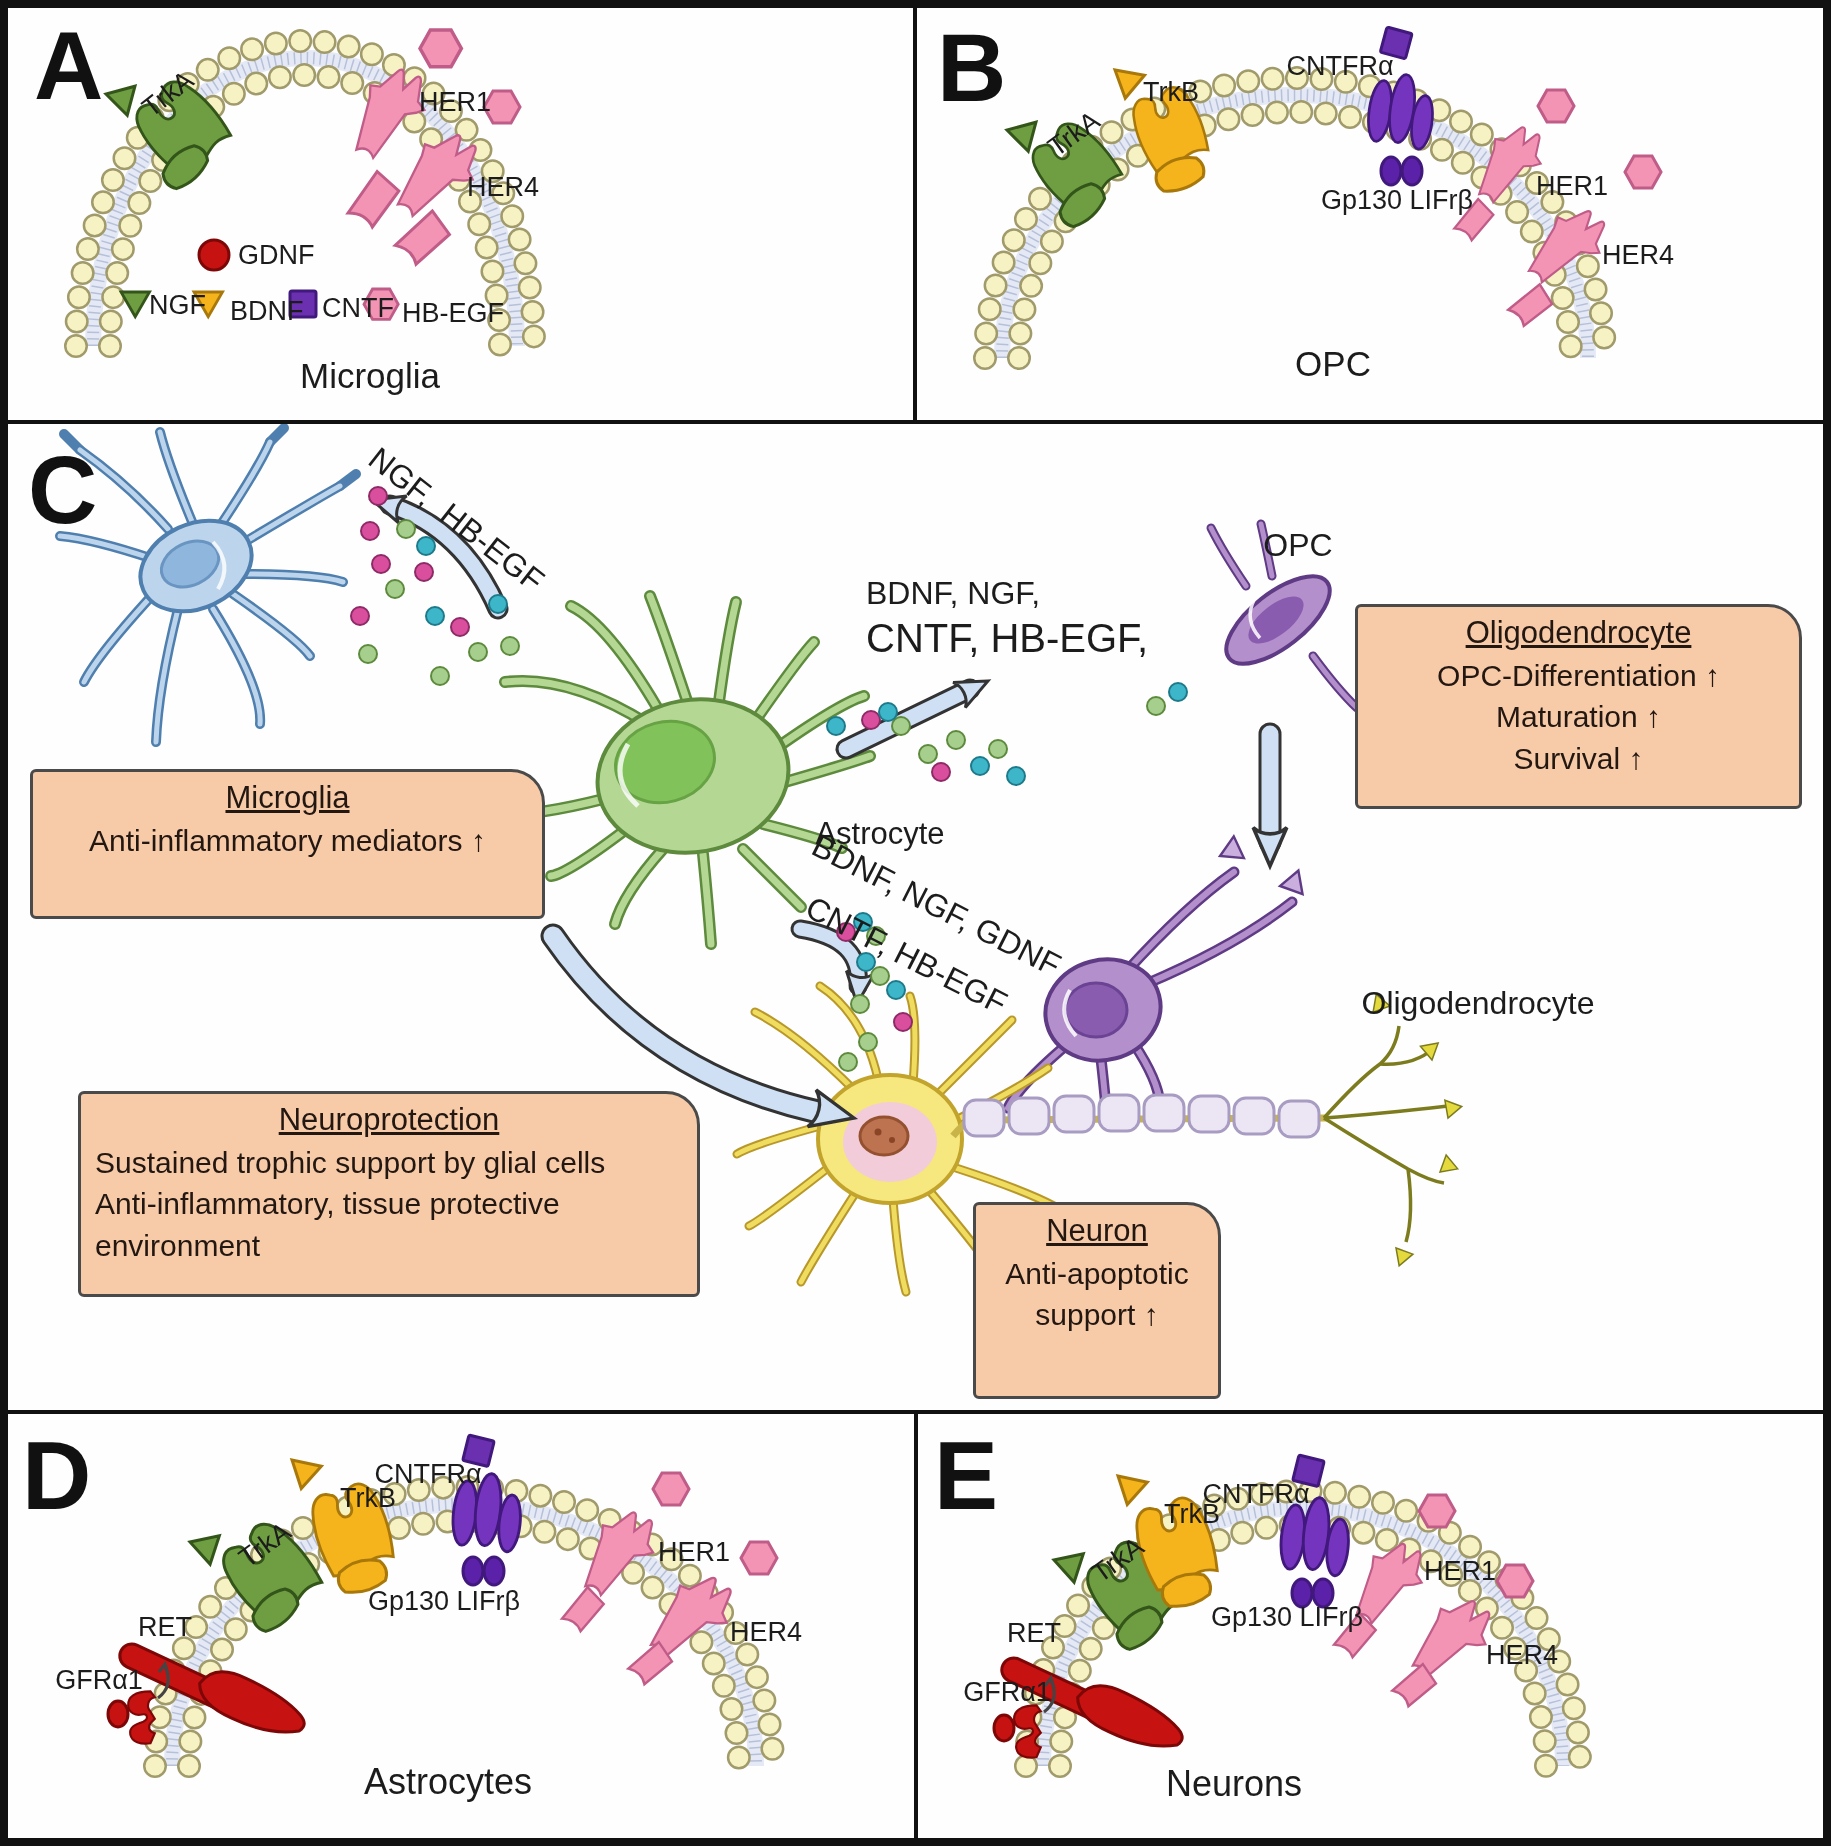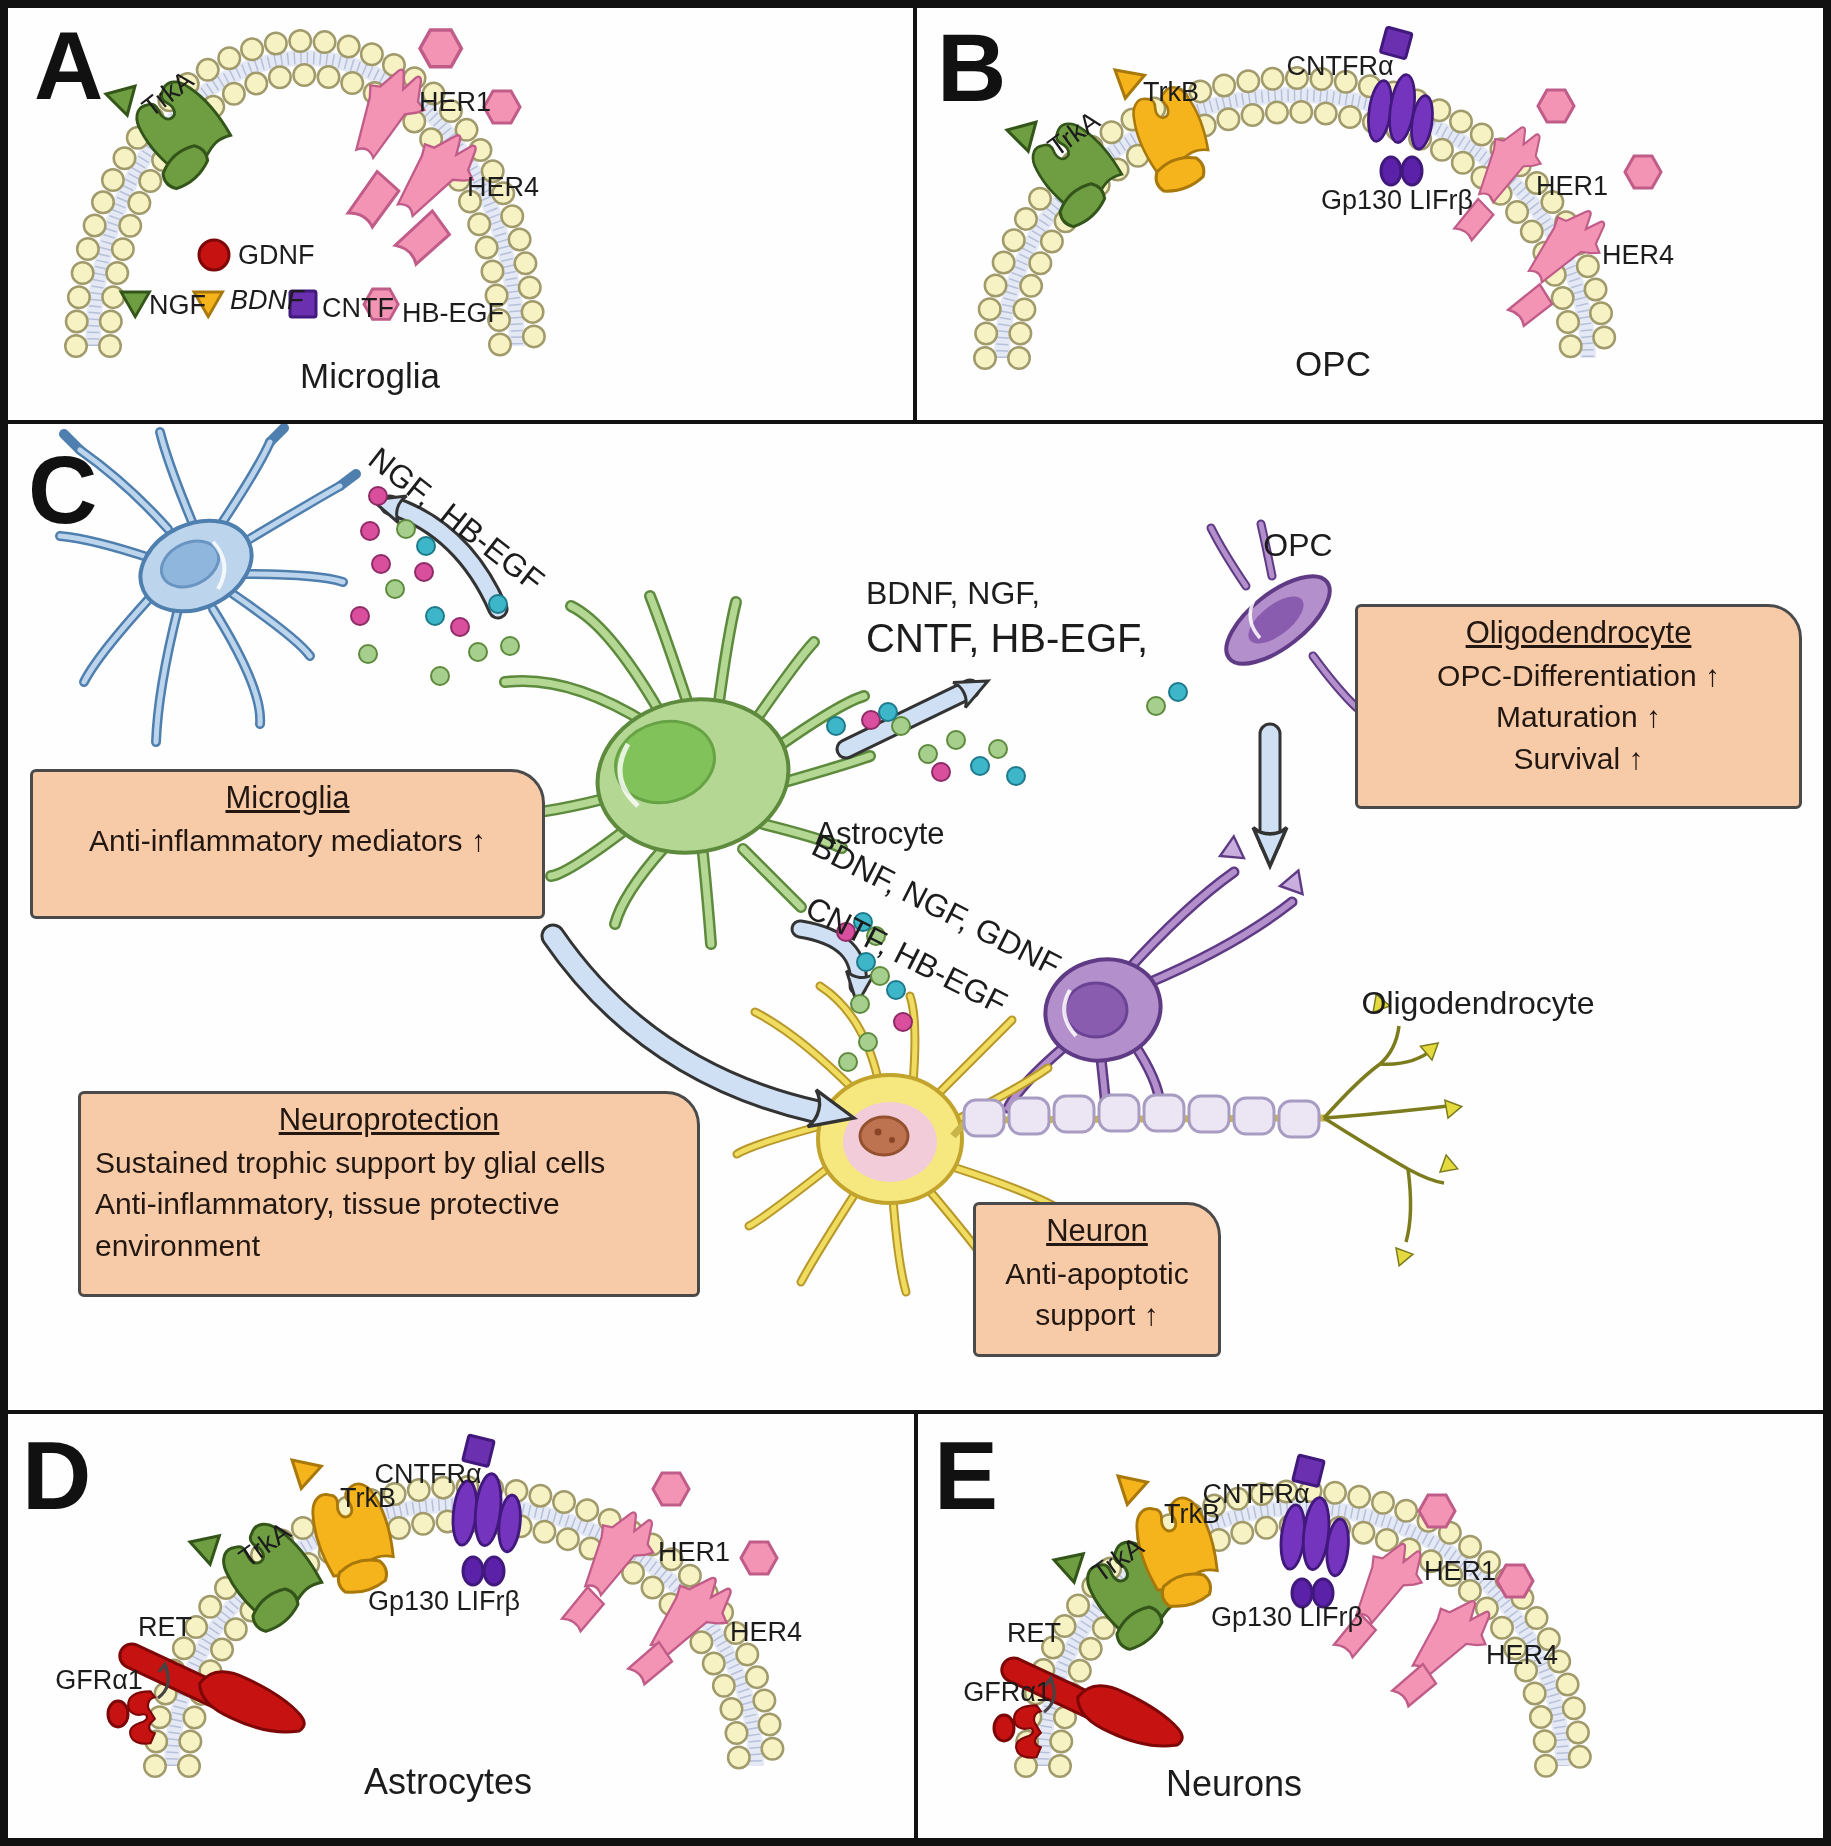--- a/index.html
+++ b/index.html
@@ -91,21 +91,21 @@
       <use href="#g-tri" transform="translate(186,284) scale(0.95)" fill="#f5b31c" stroke="#a9780a" stroke-width="3"></use>
       <use href="#g-sq" transform="translate(282,283)" fill="#6a30b0" stroke="#41187c" stroke-width="3"></use>
       <use href="#g-hex" transform="translate(356,281) scale(0.95)" fill="#f494b4" stroke="#c05c88" stroke-width="3"></use>
     </svg>
     <div class="letter" style="left:26px;top:10px;">A</div>
     <div class="lbl" style="left:160px;top:86px;font-size:27px;transform:translate(-50%,-50%) rotate(-38deg);">TrkA</div>
     <div class="lbl" style="left:447px;top:94px;font-size:27px;">HER1</div>
     <div class="lbl" style="left:495px;top:179px;font-size:27px;">HER4</div>
     <div class="lbl left" style="left:230px;top:247px;font-size:27px;">GDNF</div>
     <div class="lbl left" style="left:141px;top:297px;font-size:27px;">NGF</div>
-    <div class="lbl left" style="left:222px;top:292px;font-size:27px;font-style:italic;">BDNF</div>
+    <div class="lbl left" style="left:222px;top:303px;font-size:27px;">BDNF</div>
     <div class="lbl left" style="left:314px;top:300px;font-size:27px;">CNTF</div>
     <div class="lbl left" style="left:394px;top:305px;font-size:27px;">HB-EGF</div>
     <div class="lbl" style="left:362px;top:368px;font-size:35px;">Microglia</div>
   </div>
 
   <div class="panel" id="pB" style="left:917px;top:8px;width:906px;height:412px;">
     <svg width="906" height="412" viewBox="0 0 906 412">
       <g>
         <path d="M85,350 A293,263 0 0 1 671,350" fill="none" stroke="#e4e9f5" stroke-width="16"></path>
         <path d="M85,350 A293,263 0 0 1 671,350" fill="none" stroke="#b6c0d8" stroke-width="12" stroke-dasharray="1.5 5"></path>
@@ -427,21 +427,21 @@
       <div class="pbox-line ta-l">Sustained trophic support by glial cells</div>
       <div class="pbox-line ta-l">Anti-inflammatory, tissue protective</div>
       <div class="pbox-line ta-l">environment</div>
     </div>
     <div class="pbox" style="left:1347px;top:180px;width:447px;height:205px;">
       <div class="pbox-title">Oligodendrocyte</div>
       <div class="pbox-line">OPC-Differentiation ↑</div>
       <div class="pbox-line">Maturation ↑</div>
       <div class="pbox-line">Survival ↑</div>
     </div>
-    <div class="pbox" style="left:965px;top:778px;width:248px;height:155px;">
+    <div class="pbox" style="left:965px;top:778px;width:248px;height:197px;">
       <div class="pbox-title">Neuron</div>
       <div class="pbox-line">Anti-apoptotic</div>
       <div class="pbox-line">support ↑</div>
     </div>
   </div>
 
   <div class="panel" id="pD" style="left:8px;top:1414px;width:906px;height:424px;">
     <svg width="906" height="424" viewBox="0 0 906 424">
       <g>
         <path d="M164,352 A292,262 0 0 1 748,352" fill="none" stroke="#e4e9f5" stroke-width="16"></path>

